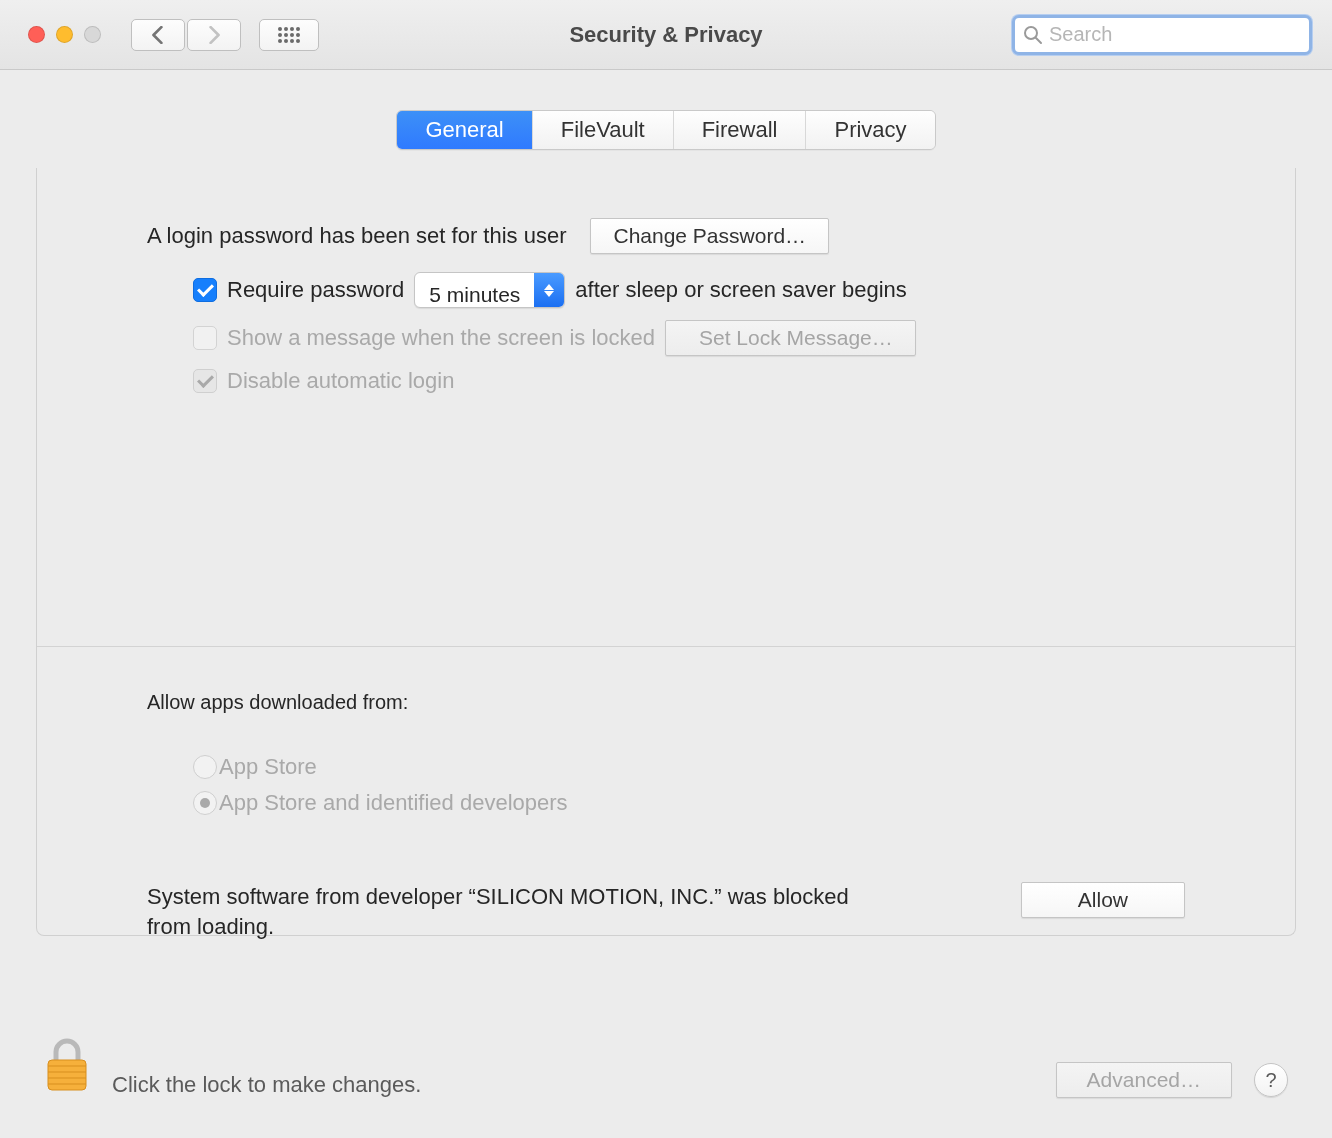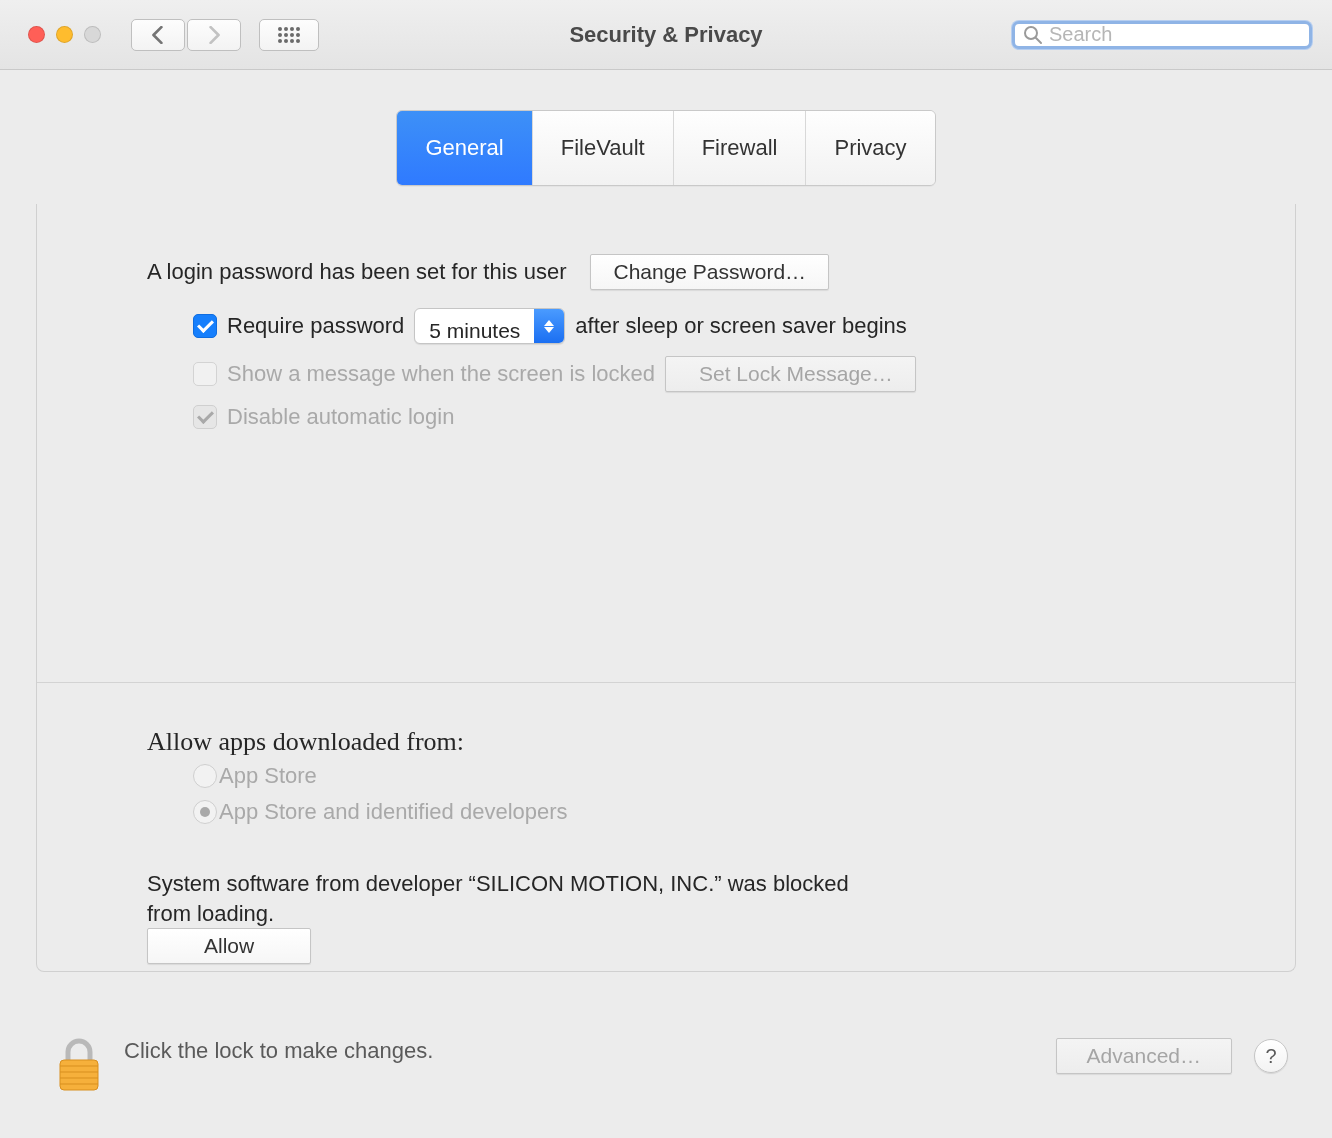--- a/index.html
+++ b/index.html
@@ -35,21 +35,21 @@
       display: flex; align-items: center; justify-content: center;
       font-size: 18px; color: #6b6b6b;
     }
     .grid-btn { margin-left: 18px; width: 60px; }
     .title {
       position: absolute; left: 50%; transform: translateX(-50%);
       font-size: 22px; font-weight: 600; color: #4a4a4a;
     }
     .search-wrap {
       margin-left: auto;
-      width: 300px; height: 28px;
+      width: 300px; height: 40px;
       border: 3px solid #8fb4e6;
       border-radius: 7px;
       background: #ffffff;
       display: flex; align-items: center;
       padding: 0 8px;
       box-shadow: 0 0 0 1px #b6cef0;
     }
     .search-wrap svg { flex: none; }
     .search-input {
       border: none; outline: none; width: 100%;
@@ -61,21 +61,21 @@
     
     .tabs-row { display: flex; justify-content: center; margin-top: 40px; }
     .tabs {
       display: flex;
       border: 1px solid #c9c9c9;
       border-radius: 6px;
       overflow: hidden;
       box-shadow: 0 1px 0 rgba(0,0,0,.03);
     }
     .tab {
-      font-size: 22px; padding: 24px 28px;
+      font-size: 22px; padding: 6px 28px;
       background: linear-gradient(#fefefe, #f2f2f2);
       border-right: 1px solid #d8d8d8;
       color: #333;
       display: flex; align-items: center;
     }
     .tab:last-child { border-right: none; }
     .tab.active {
       background: linear-gradient(#3d90f7, #2f7aff);
       color: #fff; font-weight: 500;
     }
@@ -128,41 +128,41 @@
     .select-arrows {
       width: 30px; height:100%;
       background: linear-gradient(#4a9bff,#1b6ff2);
       display:flex; flex-direction:column; align-items:center; justify-content:center;
       gap:1px;
     }
     .select-arrows .arr { width:0;height:0;border-left:5px solid transparent;border-right:5px solid transparent; }
     .select-arrows .up { border-bottom:6px solid #fff; }
     .select-arrows .down { border-top:6px solid #fff; }
     .divider { border-top:1px solid #d3d3d3; margin: 40px -110px 44px -110px; }
-    .section-head { font-size: 26px; margin-bottom: 6px; font-family: Liberation Serif, serif; }
+    .section-head { font-size: 20px; margin-bottom: 40px; }
     .radio-row { display:flex; align-items:center; gap:2px; padding-left:46px; font-size:22px; margin-bottom:10px; }
     .radio {
       width:24px; height:24px; border-radius:50%;
       border:1px solid #cfcfcf; background:#f2f2f2; flex:none;
       display:flex; align-items:center; justify-content:center;
     }
     .radio.selected::after {
       content:""; width:10px; height:10px; border-radius:50%;
       background:#a9a9a9;
     }
     .blocked-row {
       display:flex; align-items:flex-start; justify-content:space-between;
-      margin-top: 44px;  flex-direction: column;
+      margin-top: 66px; gap: 40px;
     }
     .blocked-text { font-size:22px; max-width:740px; line-height:1.35; }
 
     
     .footer {
-      position: absolute; bottom: 0; left: 12px; right: 0;
-      display:flex; align-items:flex-start;
+      position: absolute; bottom: 0; left: 0; right: 0;
+      display:flex; align-items:flex-end;
       padding: 30px 44px 40px 44px;
     }
     .lock-icon { margin-right: 22px; }
     .footer-text { font-size:22px; color:#5a5a5a; }
     .footer-right { margin-left:auto; display:flex; align-items:center; gap:22px; }
     .help-btn {
       width:34px; height:34px; border-radius:50%;
       border:1px solid #c5c5c5; background:linear-gradient(#fff,#f3f3f3);
       display:flex; align-items:center; justify-content:center;
       font-size:20px; color:#5a5a5a; box-shadow:0 1px 1px rgba(0,0,0,.1);

